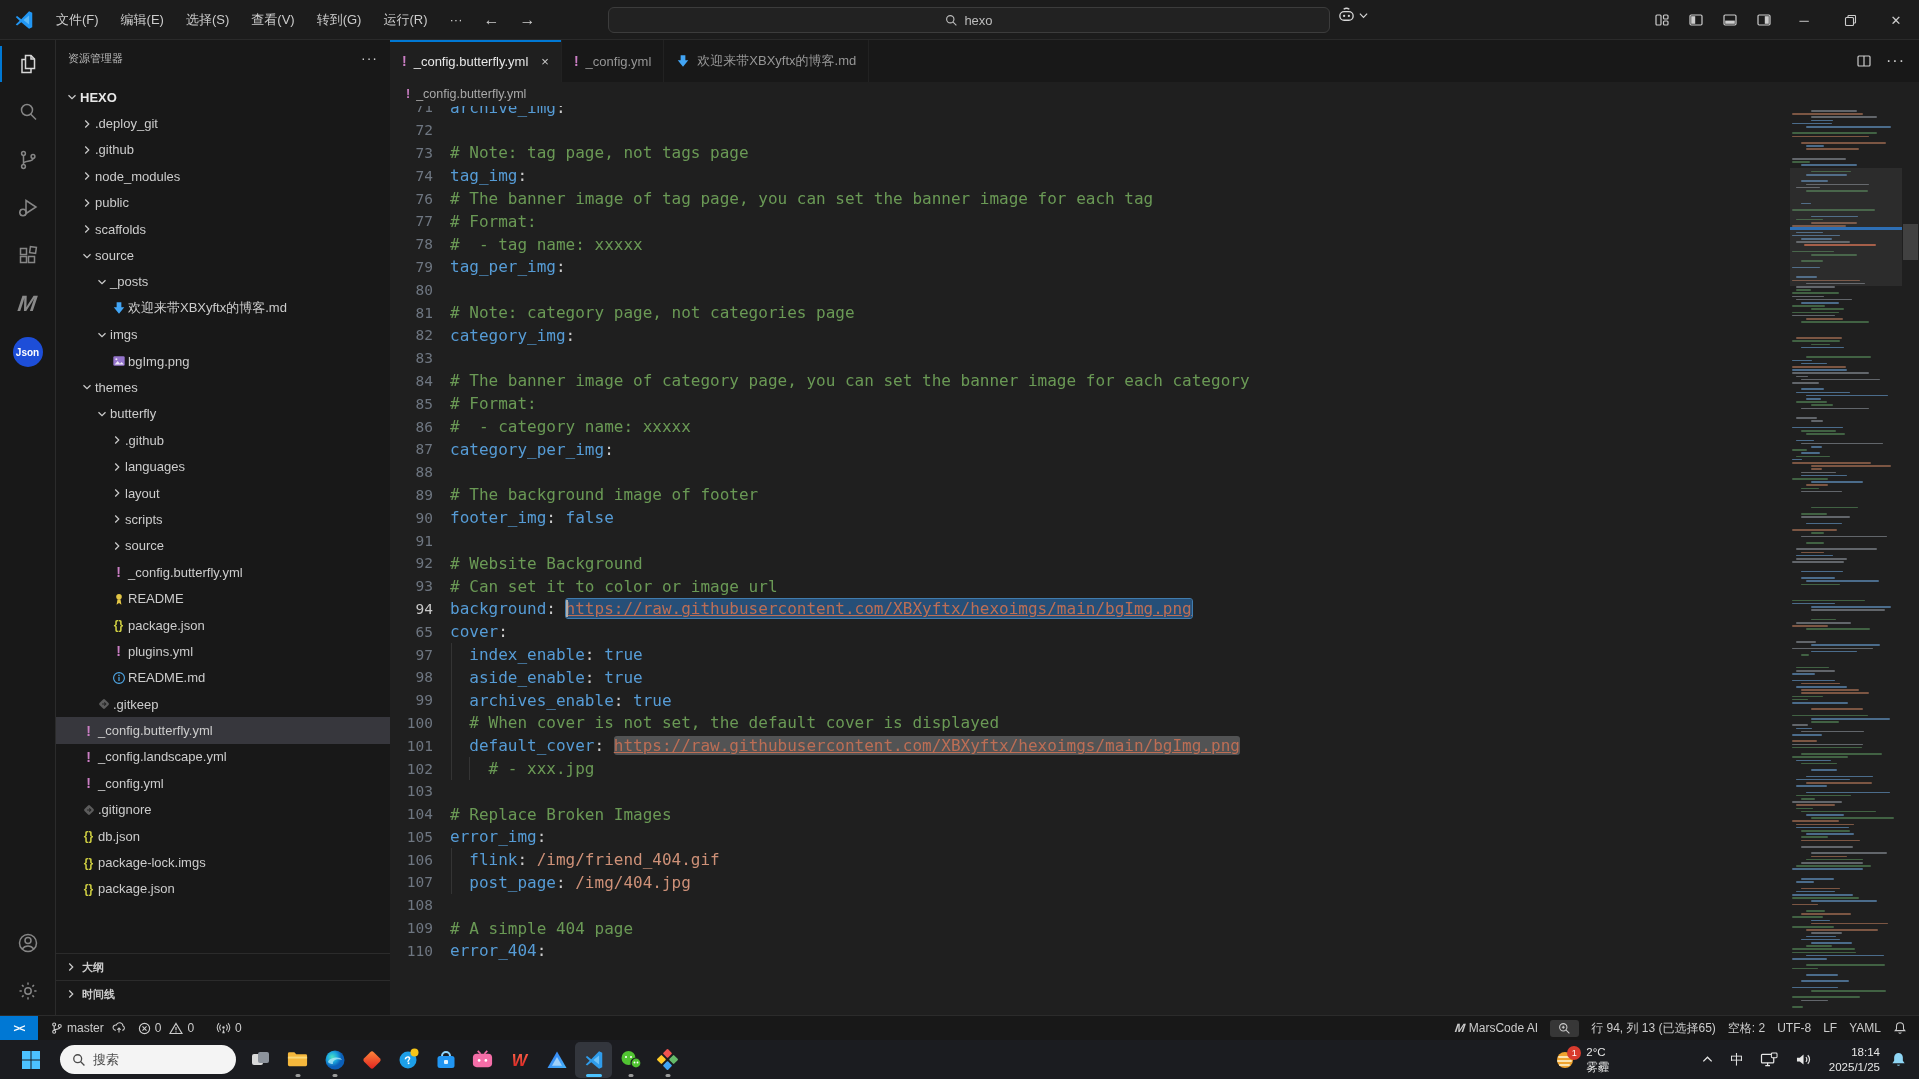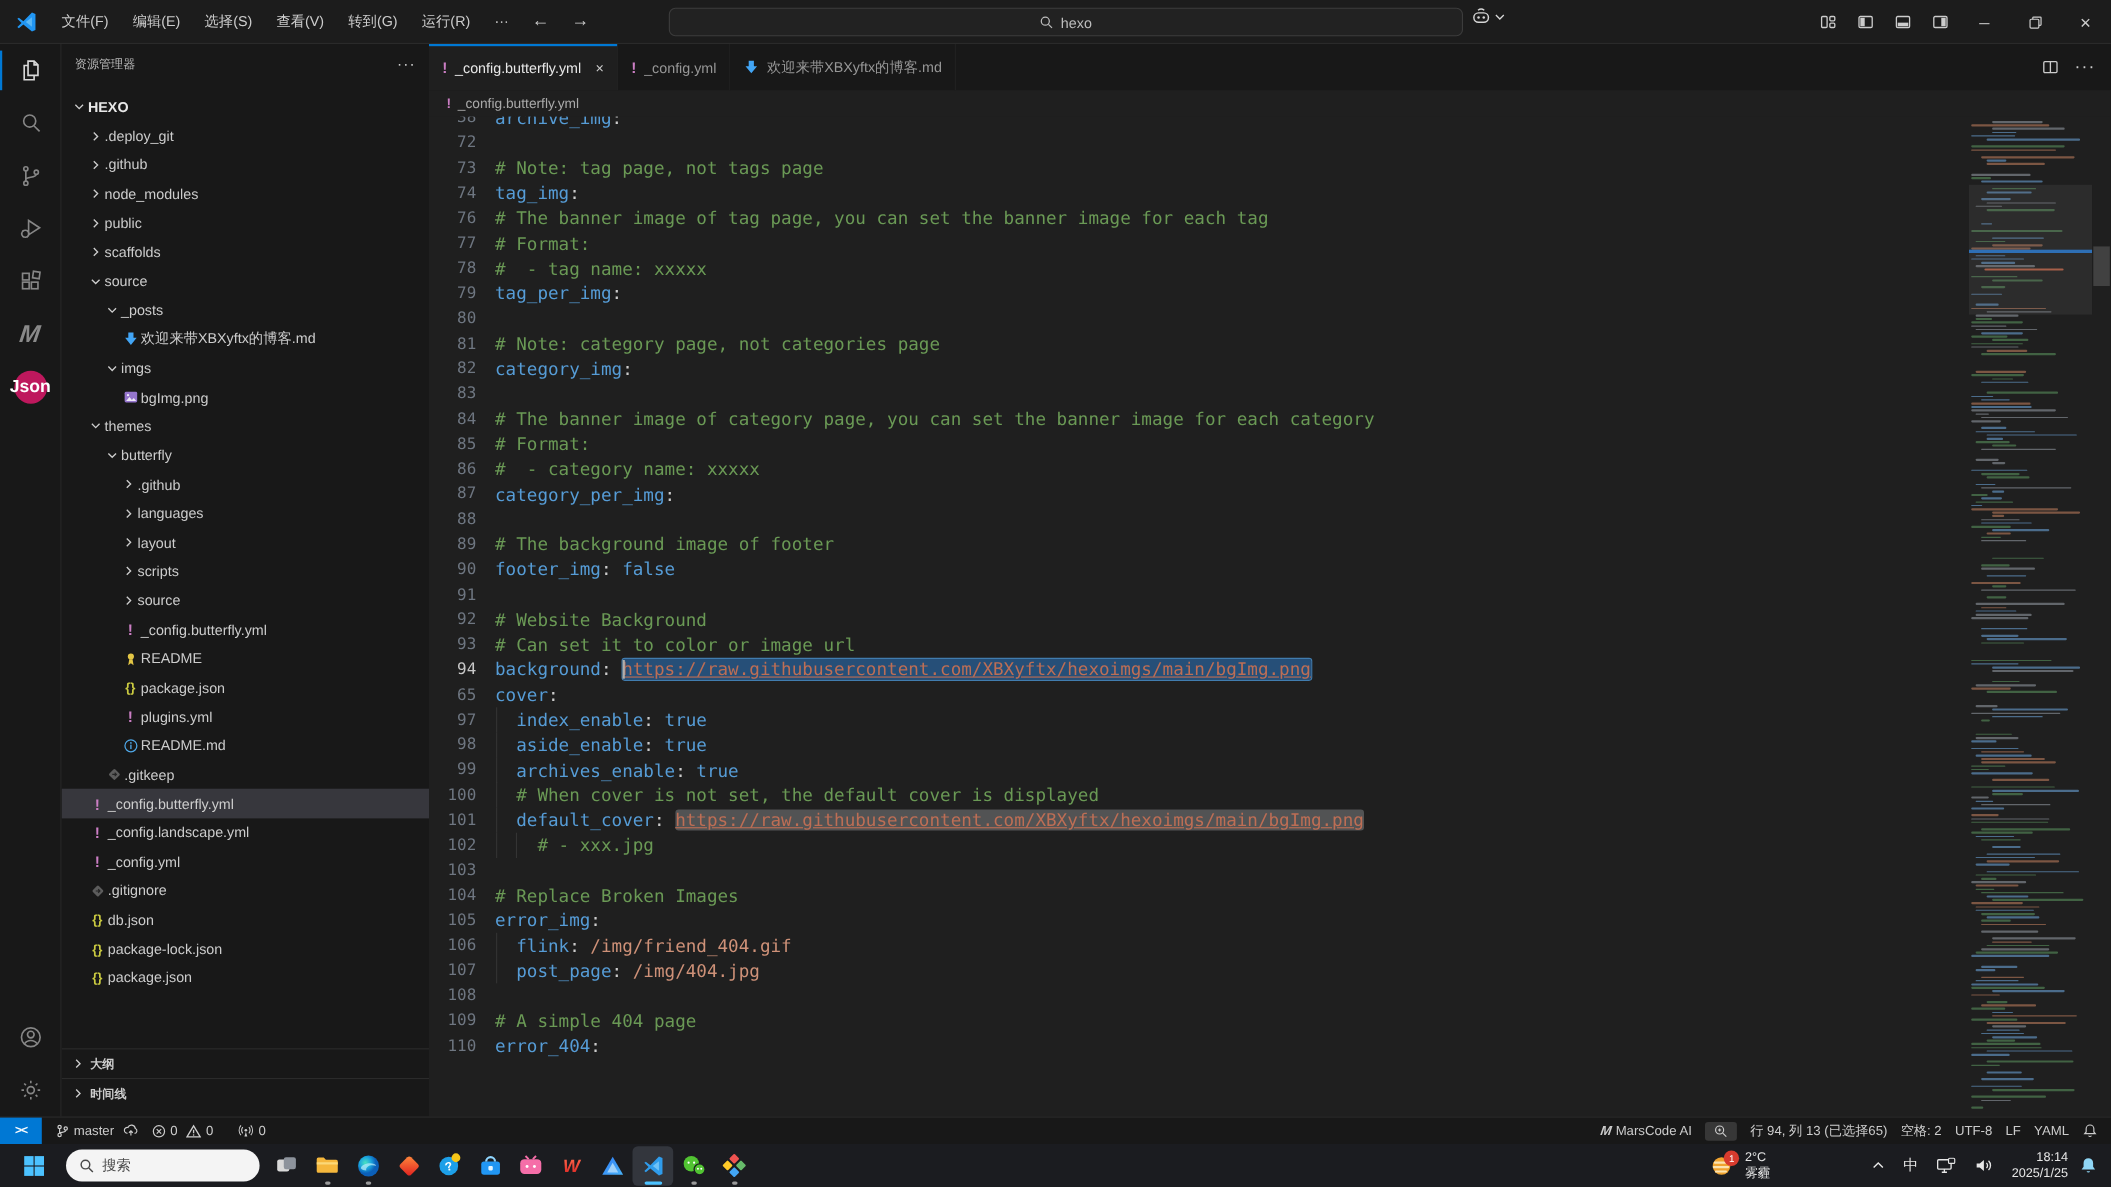--- a/index.html
+++ b/index.html
@@ -20,22 +20,22 @@
   .tb-icon { width:34px; height:28px; display:flex; align-items:center; justify-content:center; }
   .win-btn { width:46px; height:40px; display:flex; align-items:center; justify-content:center; color:#cccccc; font-size:13px; }
   .copilot { position:absolute; left:1337px; top:6px; display:flex; align-items:center; gap:3px; }
 
   
   .activitybar { position:absolute; left:0; top:40px; bottom:64px; width:56px; background:#181818;
                  border-right:1px solid #2b2b2b; display:flex; flex-direction:column; align-items:center; }
   .ab-icon { width:56px; height:48px; display:flex; align-items:center; justify-content:center; position:relative; }
   .ab-icon.active::before { content:""; position:absolute; left:0; top:6px; bottom:6px; width:2px; background:#0078d4; }
   .ab-bottom { margin-top:auto; display:flex; flex-direction:column; align-items:center; }
-  .json-badge { width:30px; height:30px; border-radius:50%; background:#be185d; color:#ffffff;
-                font-size:16px; font-weight:bold; display:flex; align-items:center; justify-content:center; }
+  .json-badge { width:30px; height:30px; border-radius:50%; background:#1d4ed8; color:#ffffff;
+                font-size:10px; font-weight:bold; display:flex; align-items:center; justify-content:center; }
 
   
   .sidebar { position:absolute; left:56px; top:40px; bottom:64px; width:334px; background:#181818; overflow:hidden; }
   .sb-header { height:36px; display:flex; align-items:center; padding:0 12px; font-size:11px; color:#b8b8b8; }
   .sb-header .more { margin-left:auto; color:#cccccc; font-size:14px; letter-spacing:1px; }
   .tree { position:absolute; top:44px; left:0; right:0; }
   .trow { height:26.4px; display:flex; align-items:center; font-size:13px; color:#cccccc; cursor:default; white-space:nowrap; }
   .trow.selected { background:#37373d; }
   .trow .chev { width:16px; display:inline-flex; justify-content:center; flex:none; }
   .trow .ficon { width:19px; display:inline-flex; justify-content:center; align-items:center; flex:none; font-size:13px; }
@@ -491,21 +491,21 @@
         <div class="trow" style="padding-left:23px">
           <span class="ficon">
             <span style="color:#cbcb41;font-weight:bold;font-size:12px">{}</span>
           </span>
           <span>db.json</span>
         </div>
         <div class="trow" style="padding-left:23px">
           <span class="ficon">
             <span style="color:#cbcb41;font-weight:bold;font-size:12px">{}</span>
           </span>
-          <span>package-lock.json</span>
+          <span>package-lock.imgs</span>
         </div>
         <div class="trow" style="padding-left:23px">
           <span class="ficon">
             <span style="color:#cbcb41;font-weight:bold;font-size:12px">{}</span>
           </span>
           <span>package.json</span>
         </div>
       </div>
   <div class="sb-panels" id="sb-panels">
         <div class="sb-panel">
@@ -558,21 +558,21 @@
      <span style="letter-spacing:1px">···</span>
    </div>
       </div>
   <div class="breadcrumb">
     <span style="color:#cb7ec4;font-weight:bold">!</span>
     <span>_config.butterfly.yml</span>
   </div>
   <div class="code-region">
     <div class="lines" id="code-lines">
           <div class="cline">
-       <span class="ln">38</span>
+       <span class="ln">71</span>
        <span class="ct"><span class="tk-k">archive_img</span><span class="tk-p">:</span></span>
      </div>
           <div class="cline">
        <span class="ln">72</span>
        <span class="ct"></span>
      </div>
           <div class="cline">
        <span class="ln">73</span>
        <span class="ct"><span class="tk-c"># Note: tag page, not tags page</span></span>
      </div>

